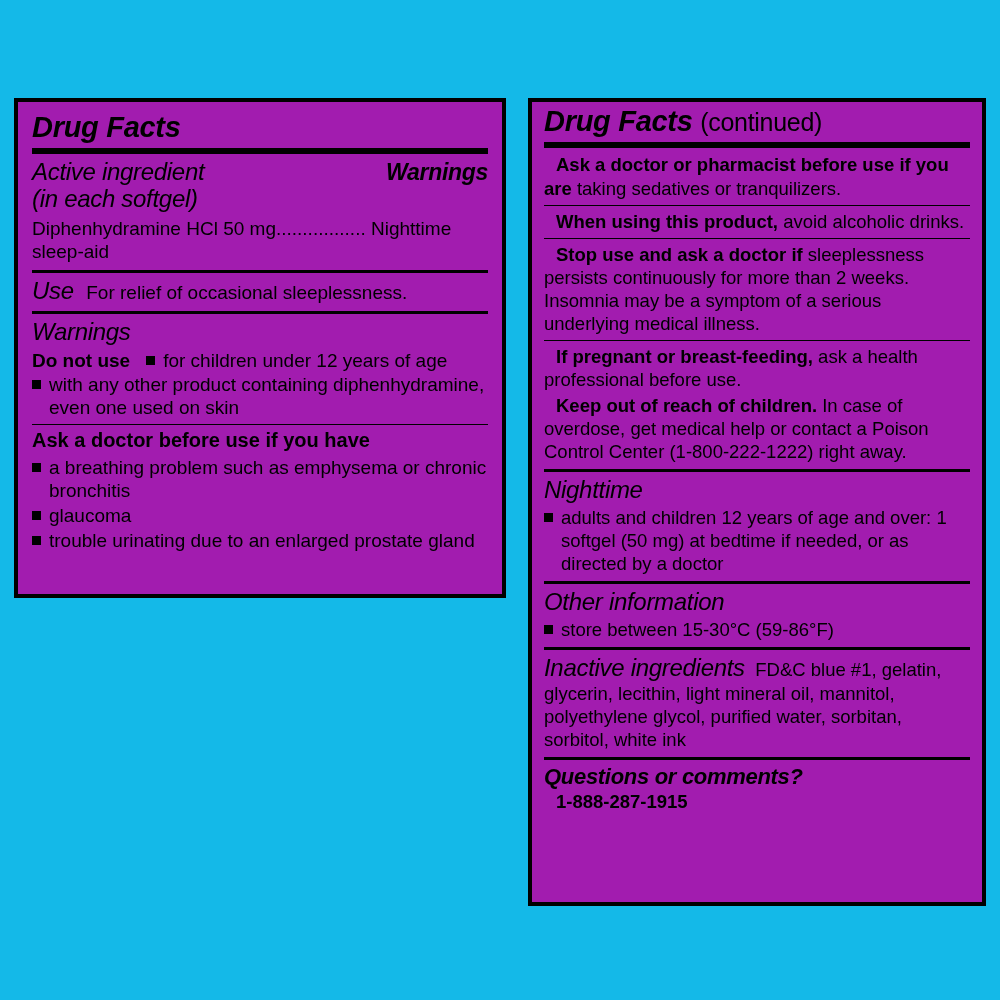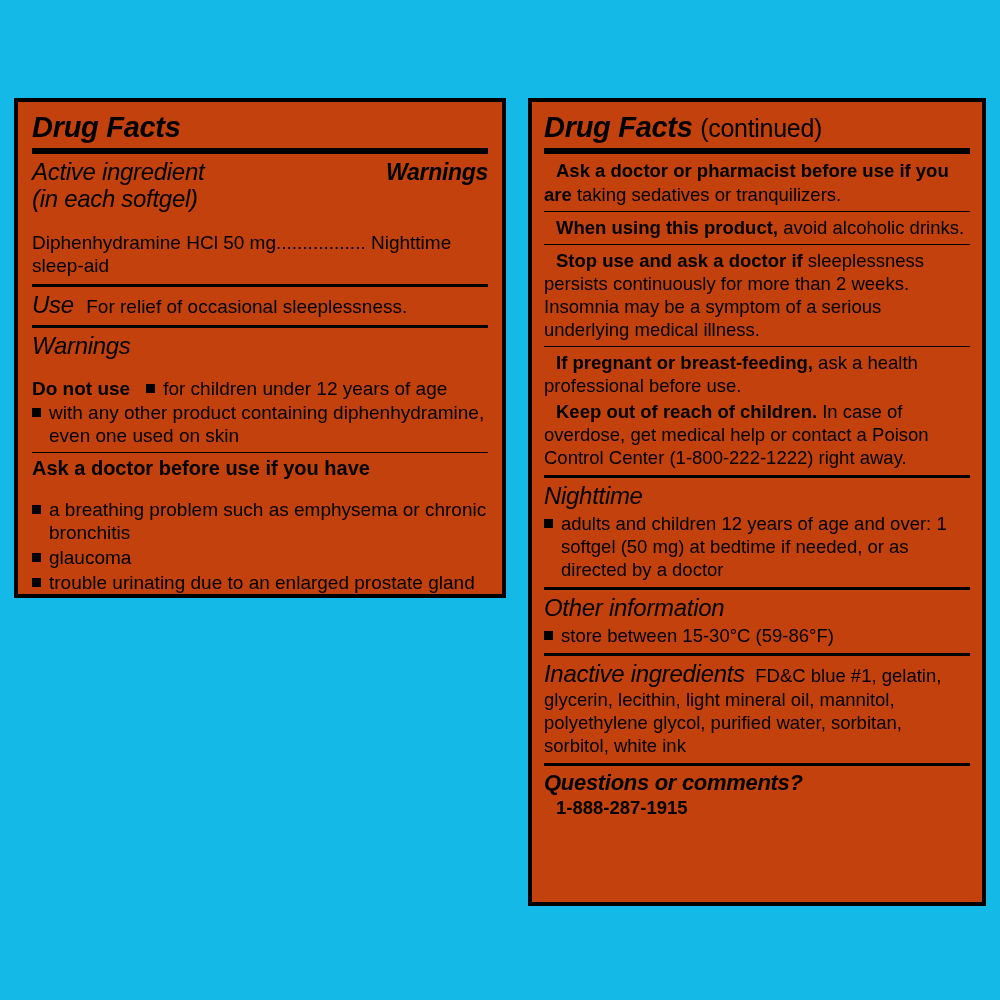--- a/index.html
+++ b/index.html
@@ -17,37 +17,37 @@
 
   .page {
     position: relative;
     width: 1000px;
     height: 1000px;
   }
 
   
   .panel {
     position: absolute;
-    background: #c2410c;
+    background: #a21caf;
     border: 4px solid #000000;
     box-sizing: border-box;
   }
   .panel-left {
     left: 14px;
     top: 98px;
     width: 492px;
     height: 500px;
     padding: 10px 14px 8px 14px;
   }
   .panel-right {
     left: 528px;
     top: 98px;
     width: 458px;
     height: 808px;
-    padding: 10px 12px 8px 12px;
+    padding: 4px 12px 8px 12px;
   }
 
   
   .rule-thick {
     border-bottom: 6px solid #000;
     margin: 6px 0 5px 0;
   }
   .rule-med {
     border-bottom: 3px solid #000;
     margin: 6px 0 5px 0;
@@ -137,21 +137,21 @@
   .bullet-line .txt { flex: 1 1 auto; }
 
   .inline-sq {
     display: inline-block;
     width: 9px;
     height: 9px;
     background: #000;
     margin: 0 8px 2px 16px;
   }
   .mt2 { margin-top: 2px; }
-  .mt4 { margin-top: 18px; }
+  .mt4 { margin-top: 4px; }
 
   .block { margin-bottom: 2px; }
 </style>
 </head>
 <body style="background: rgb(20, 185, 232);">
 
 <div class="page">
 
   <div class="panel panel-left">
 

